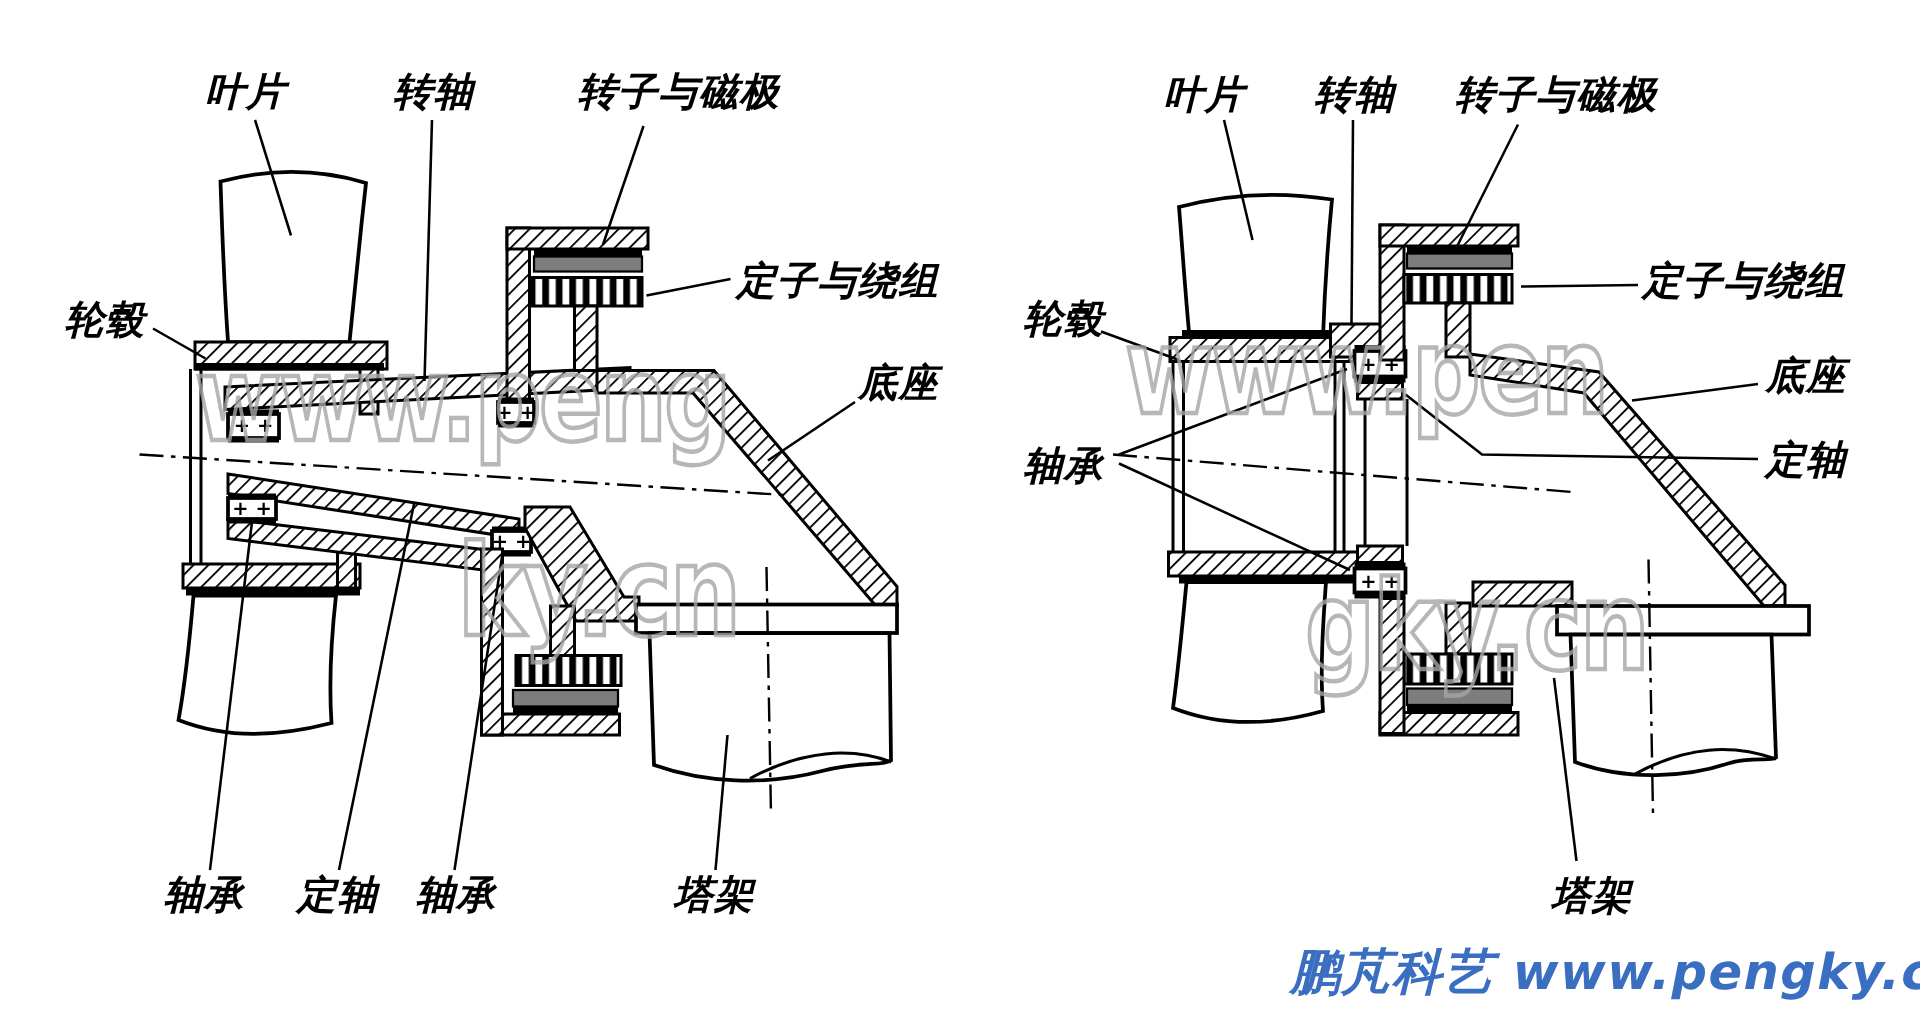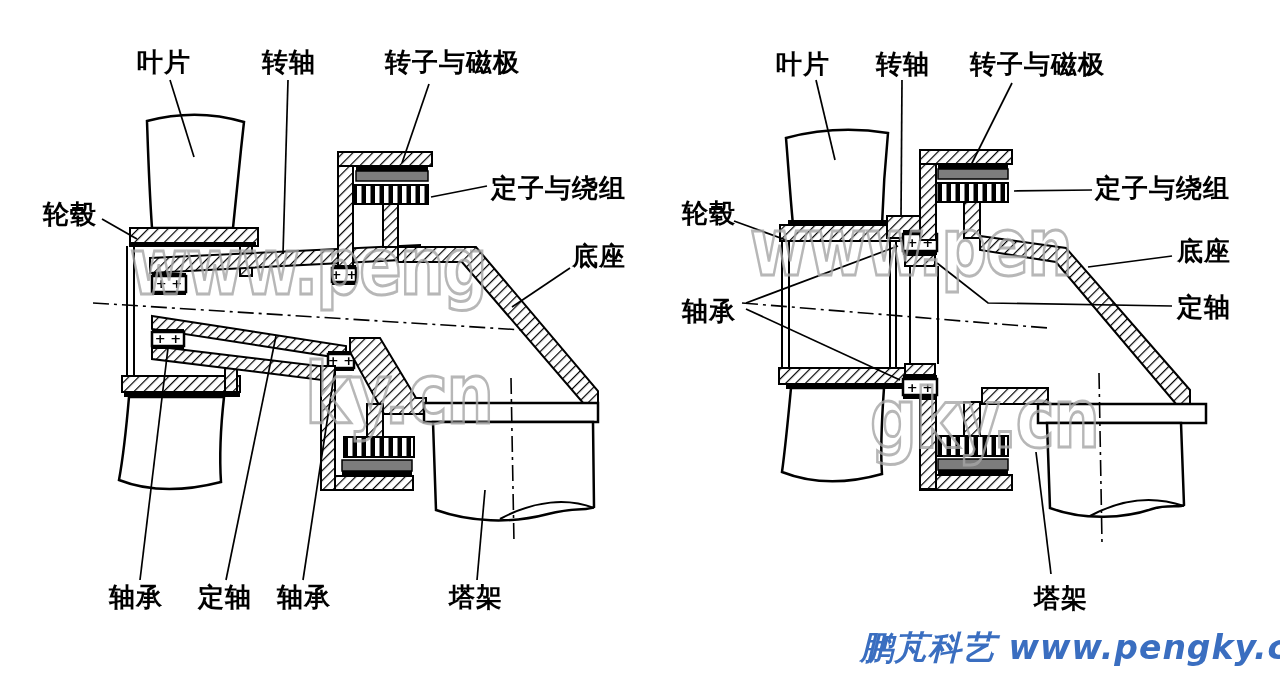--- a/index.html
+++ b/index.html
@@ -12,21 +12,21 @@
   .hatch{fill:url(#hatchp);stroke:var(--ink);stroke-width:2;}
   .white{fill:#fff;stroke:var(--ink);stroke-width:2.5;}
   .coil{fill:url(#coilp);stroke:var(--ink);stroke-width:2;}
   .mag{fill:var(--magnet);stroke:var(--ink);stroke-width:1.5;}
   .blk{fill:var(--ink);}
   .ln{stroke:var(--ink);stroke-width:1.7;fill:none;}
   .ol{stroke:var(--ink);stroke-width:2;fill:none;}
   .cl{stroke:var(--ink);stroke-width:1.6;fill:none;stroke-dasharray:16 5 3 5;}
   .bt{font:bold 13px "DejaVu Sans",sans-serif;fill:var(--ink);}
   .lbl{position:absolute;font-weight:bold;font-size:26px;line-height:1.1;color:var(--ink);
-       white-space:nowrap;letter-spacing:1px;}
+       white-space:nowrap;letter-spacing:1px;font-style:italic;}
   .wm{position:absolute;font-weight:bold;line-height:1;color:transparent;
       -webkit-text-stroke:3px var(--watermark);opacity:.8;transform:scaleX(.8);
       transform-origin:left top;letter-spacing:-2px;white-space:nowrap;}
   .brand{position:absolute;left:860px;top:626px;font-size:33px;font-weight:bold;
          font-style:italic;color:var(--brand);white-space:nowrap;letter-spacing:1px;}
 </style>
 </head>
 <body>
 
 <div class="stage">

